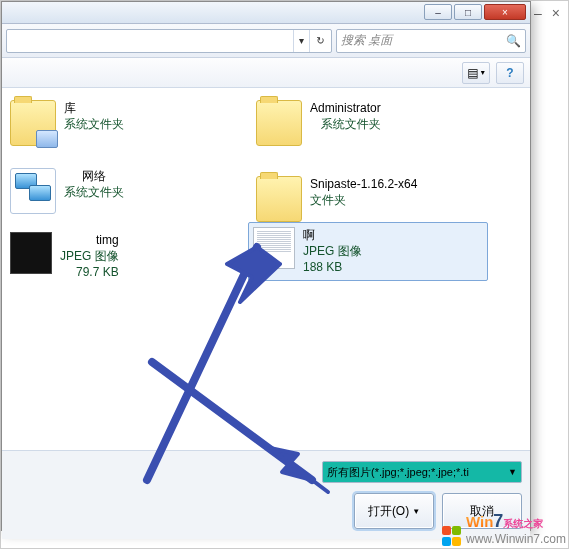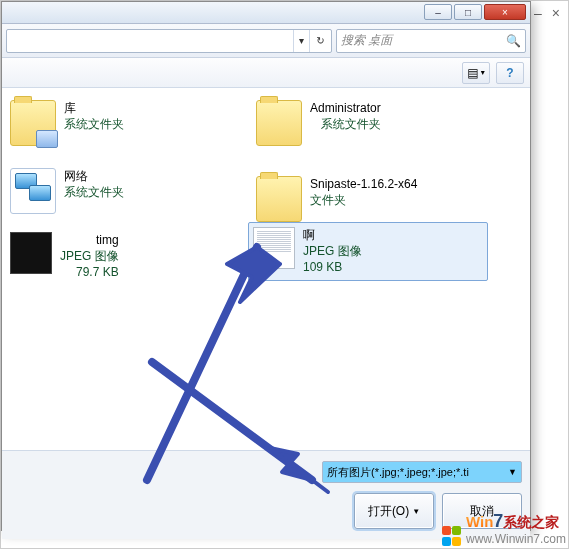--- a/index.html
+++ b/index.html
@@ -228,21 +228,21 @@
   }
   .row {
     display: flex;
     justify-content: flex-end;
     gap: 8px;
   }
   .combo {
     width: 200px;
     height: 22px;
     border: 1px solid #a9b8cc;
-    background: #7dd3fc;
+    background: #14b8a6;
     display: flex;
     align-items: center;
     padding: 0 4px;
     border-radius: 2px;
     font-size: 11px;
     overflow: hidden;
     white-space: nowrap;
   }
   .combo .arr { margin-left: auto; font-size: 9px; }
   .btn {
@@ -352,21 +352,21 @@
       <div class="item" style="left:4px; top:8px;">
         <div class="icon big folder-icon">
             <div class="lib-overlay"></div>
           </div>
         <div class="meta">
           <div class="name">库</div>
           <div class="sub">系统文件夹</div>
         </div>
       </div>
 
-      <div class="item" style="left:4px; top:76px;">
+      <div class="item" style="left:4px; top:76px;text-align:center;">
         <div class="icon big net-icon"></div>
         <div class="meta">
           <div class="name">网络</div>
           <div class="sub">系统文件夹</div>
         </div>
       </div>
 
       <div class="item" style="left:4px; top:140px;text-align:right;">
         <div class="icon thumb-dark"></div>
         <div class="meta">
@@ -402,21 +402,21 @@
             <div class="ln"></div>
             <div class="ln"></div>
             <div class="ln"></div>
           <div class="ln"></div>
             <div class="ln"></div>
             <div class="ln"></div>
         </div>
         <div class="meta">
           <div class="name">啊</div>
           <div class="sub">JPEG 图像</div>
-          <div class="sub">109 KB</div>
+          <div class="sub">188 KB</div>
         </div>
       </div>
     </div>
 
     <div class="footer">
       <div class="row">
         <div class="combo">
           <span>所有图片(*.jpg;*.jpeg;*.jpe;*.ti</span>
           <span class="arr">▼</span>
         </div>
@@ -446,17 +446,17 @@
   </div>
 
   <div class="watermark">
     <div class="wm-logo">
       <span style="background:#f25022"></span>
         <span style="background:#7fba00"></span>
       <span style="background:#00a4ef"></span>
         <span style="background:#ffb900"></span>
     </div>
     <div class="wm-txt">
-      <span class="grad">Win</span><span class="big7">7</span><span style="font-weight:bold;color:#b91c1c;font-size:14px">系统之家</span>
+      <span class="grad">Win</span><span class="big7">7</span><span style="font-weight:bold;color:#ec4899;font-size:10px">系统之家</span>
       <div class="wm-url">www.Winwin7.com</div>
     </div>
   </div>
 </div>
 
 </body></html>

